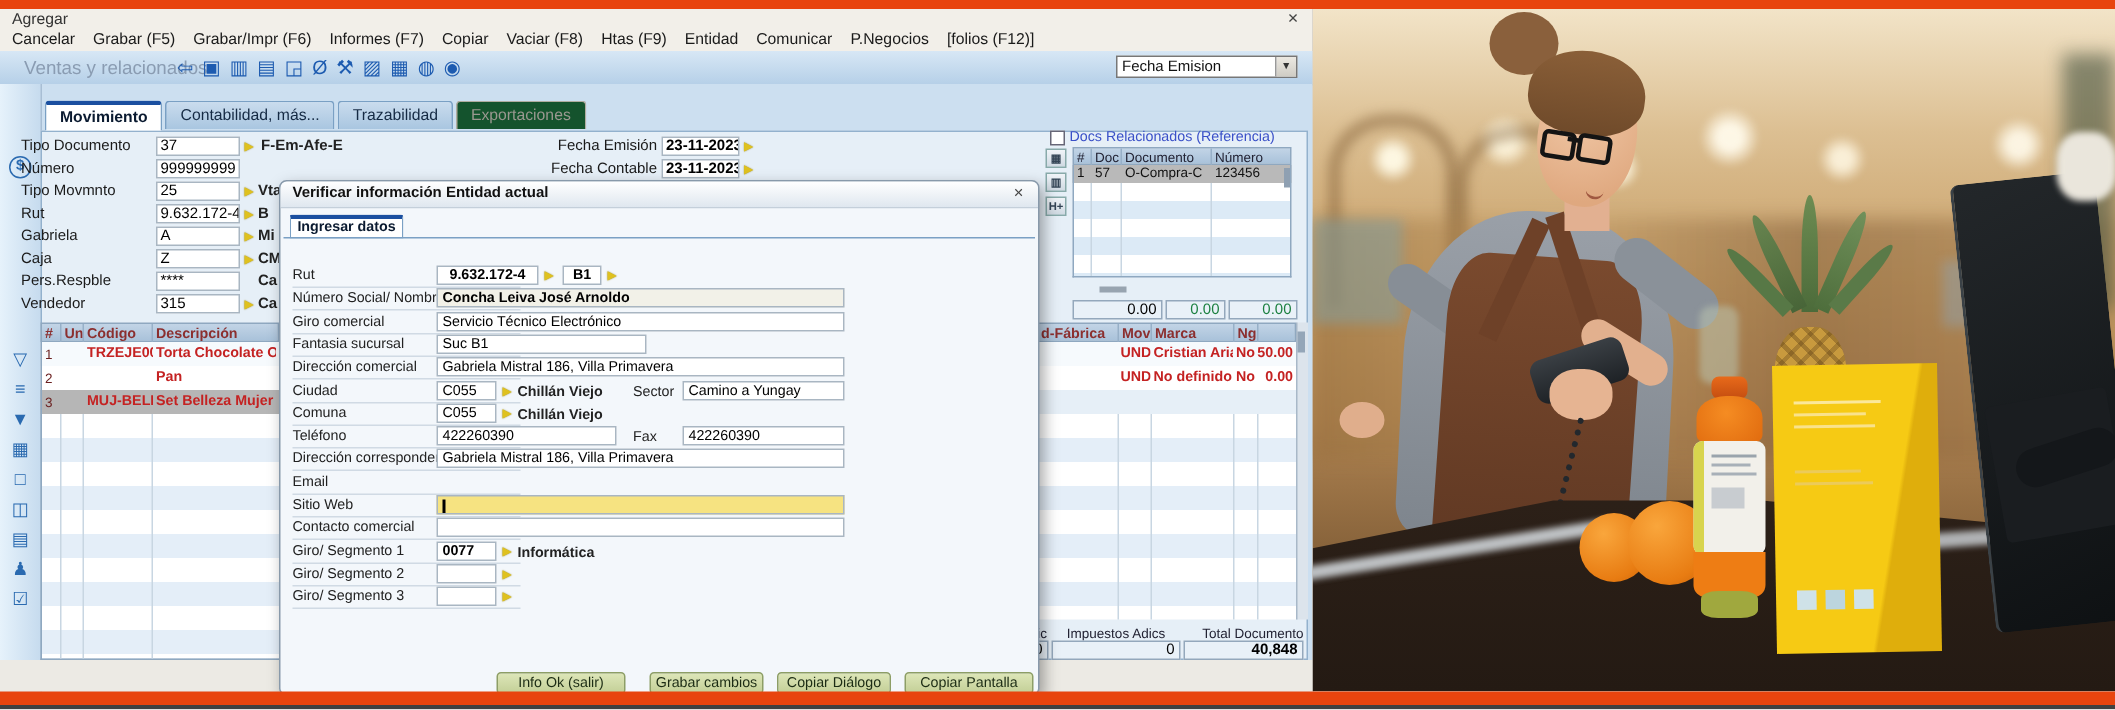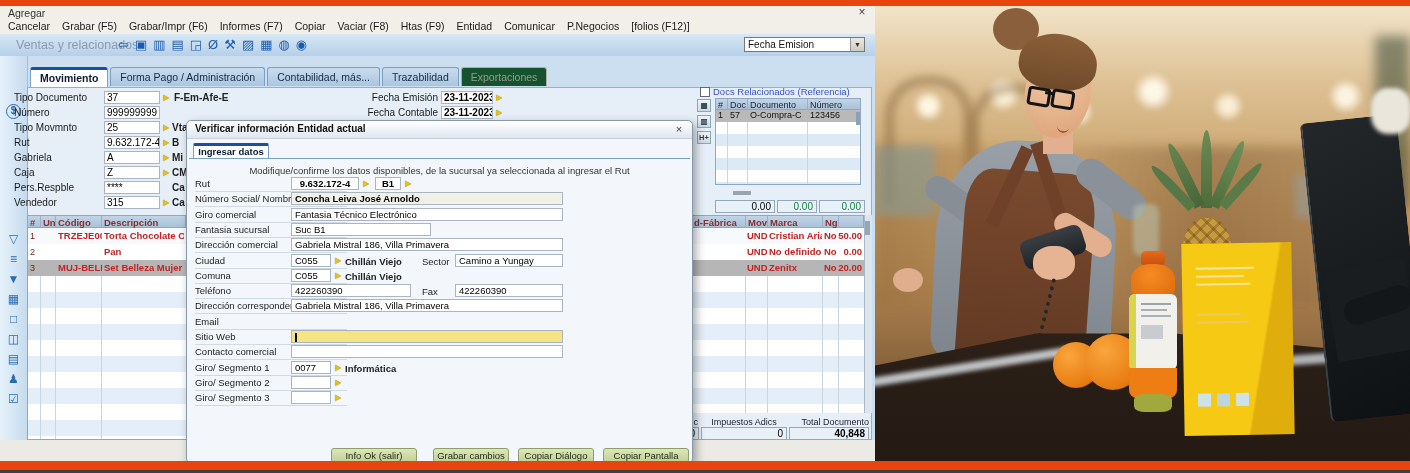--- a/index.html
+++ b/index.html
@@ -129,21 +129,20 @@
   <span class="abs sic" style="left:0;top:332px;">◫</span>
   <span class="abs sic" style="left:0;top:352px;">▤</span>
   <span class="abs sic" style="left:0;top:372px;">♟</span>
   <span class="abs sic" style="left:0;top:392px;">☑</span>
 
   <div class="abs panel"></div>
   <div class="abs botstrip"></div>
 
   <div class="abs tabs">
     <span class="tab active">Movimiento</span>
-    <span class="tab">Forma Pago / Administración</span>
     <span class="tab">Contabilidad, más...</span>
     <span class="tab">Trazabilidad</span>
     <span class="tab disabled">Exportaciones</span>
   </div>
 
   <span class="abs flabel" style="left:14px;top:92px;">Tipo Documento</span>
   <div class="abs ibox" style="left:104px;top:91px;width:56px;">37</div>
   <span class="abs arrow" style="left:163px;top:93px;">▶</span>
   <span class="abs fextra" style="left:174px;top:92px;">F-Em-Afe-E</span>
 
@@ -227,23 +226,20 @@
 
   <div class="abs thead" style="left:691px;top:215px;width:173px;height:13px;">
     <span class="hc red" style="width:54px;">d-Fábrica</span><span class="hc red" style="width:22px;">Mov</span><span class="hc red" style="width:55px;">Marca</span><span class="hc red" style="width:16px;">Ng</span><span class="hc red" style="width:26px;border-right:none;">M.Min</span>
   </div>
   <div class="abs" style="left:691px;top:228px;width:173px;height:16px;background:#f6fafd;">
     <span class="rc" style="width:54px;"></span><span class="rc red" style="width:22px;line-height:16px;">UND</span><span class="rc red" style="width:55px;line-height:16px;">Cristian Arias</span><span class="rc red" style="width:16px;line-height:16px;">No</span><span class="rc red" style="width:26px;line-height:16px;text-align:right;padding-right:2px;padding-left:0;">50.00</span>
   </div>
   <div class="abs" style="left:691px;top:244px;width:173px;height:16px;background:#ffffff;">
     <span class="rc" style="width:54px;"></span><span class="rc red" style="width:22px;line-height:16px;">UND</span><span class="rc red" style="width:55px;line-height:16px;">No definido</span><span class="rc red" style="width:16px;line-height:16px;">No</span><span class="rc red" style="width:26px;line-height:16px;text-align:right;padding-right:2px;padding-left:0;">0.00</span>
   </div>
-  <div class="abs" style="left:691px;top:260px;width:173px;height:16px;background:#b6b6b6;">
-    <span class="rc" style="width:54px;"></span><span class="rc red" style="width:22px;line-height:16px;">UND</span><span class="rc red" style="width:55px;line-height:16px;">Zenitx</span><span class="rc red" style="width:16px;line-height:16px;">No</span><span class="rc red" style="width:26px;line-height:16px;text-align:right;padding-right:2px;padding-left:0;">20.00</span>
-  </div>
   <div class="abs stripes16" style="left:691px;top:276px;width:173px;height:137px;"></div>
   <div class="abs vline" style="left:745px;top:276px;height:137px;"></div>
   <div class="abs vline" style="left:767px;top:276px;height:137px;"></div>
   <div class="abs vline" style="left:822px;top:276px;height:137px;"></div>
   <div class="abs vline" style="left:838px;top:276px;height:137px;"></div>
   <div class="abs" style="left:864px;top:215px;width:7px;height:198px;background:#dce4ec;border-left:1px solid #a8b8c8;"></div>
   <div class="abs" style="left:865px;top:221px;width:5px;height:14px;background:#94a6b8;"></div>
 
   <span class="abs totlbl" style="left:660px;top:417px;width:38px;text-align:right;">'Antic</span>
   <span class="abs totlbl" style="left:701px;top:417px;width:86px;text-align:center;">Impuestos Adics</span>
@@ -251,33 +247,32 @@
   <div class="abs totbox" style="left:661px;top:427px;width:38px;">0</div>
   <div class="abs totbox" style="left:701px;top:427px;width:86px;">0</div>
   <div class="abs totbox" style="left:789px;top:427px;width:80px;font-weight:bold;">40,848</div>
 
   <div class="abs dialog">
     <div class="abs dlg-titlebar"></div>
     <span class="abs dlg-title">Verificar información Entidad actual</span>
     <span class="abs dlg-close">×</span>
     <div class="abs dlg-tab">Ingresar datos</div>
     <div class="abs dlg-tabline"></div>
-    <div class="abs dlg-instr">Modifique/confirme los datos disponibles, de la sucursal ya seleccionada al ingresar el Rut</div>
 
     <div class="abs dl" style="left:8px;top:57px;">Rut</div>
     <div class="abs dibox" style="left:104px;top:56px;width:68px;text-align:center;font-weight:bold;">9.632.172-4</div>
     <span class="abs arrow" style="left:176px;top:58px;">▶</span>
     <div class="abs dibox" style="left:188px;top:56px;width:26px;text-align:center;font-weight:bold;">B1</div>
     <span class="abs arrow" style="left:218px;top:58px;">▶</span>
 
     <div class="abs dl" style="left:8px;top:72px;">Número Social/ Nombre</div>
     <div class="abs dibox ro" style="left:104px;top:71px;width:272px;font-weight:bold;">Concha Leiva José Arnoldo</div>
 
     <div class="abs dl" style="left:8px;top:88px;">Giro comercial</div>
-    <div class="abs dibox" style="left:104px;top:87px;width:272px;">Fantasia Técnico Electrónico</div>
+    <div class="abs dibox" style="left:104px;top:87px;width:272px;">Servicio Técnico Electrónico</div>
 
     <div class="abs dl" style="left:8px;top:103px;">Fantasia sucursal</div>
     <div class="abs dibox" style="left:104px;top:102px;width:140px;">Suc B1</div>
 
     <div class="abs dl" style="left:8px;top:118px;">Dirección comercial</div>
     <div class="abs dibox" style="left:104px;top:117px;width:272px;">Gabriela Mistral 186, Villa Primavera</div>
 
     <div class="abs dl" style="left:8px;top:134px;">Ciudad</div>
     <div class="abs dibox" style="left:104px;top:133px;width:40px;">C055</div>
     <span class="abs arrow" style="left:148px;top:135px;">▶</span>
@@ -300,21 +295,21 @@
 
     <div class="abs dl" style="left:8px;top:195px;">Email</div>
 
     <div class="abs dl" style="left:8px;top:210px;">Sitio Web</div>
     <div class="abs dibox yellow" style="left:104px;top:209px;width:272px;"><span class="caret" style="display:inline-block;margin-top:2px;"></span></div>
 
     <div class="abs dl" style="left:8px;top:225px;">Contacto comercial</div>
     <div class="abs dibox" style="left:104px;top:224px;width:272px;"></div>
 
     <div class="abs dl" style="left:8px;top:241px;">Giro/ Segmento 1</div>
-    <div class="abs dibox" style="left:104px;top:240px;width:40px;font-weight:normal;">0077</div>
+    <div class="abs dibox" style="left:104px;top:240px;width:40px;font-weight:bold;">0077</div>
     <span class="abs arrow" style="left:148px;top:242px;">▶</span>
     <span class="abs fextra" style="left:158px;top:242px;font-size:9.5px;">Informática</span>
 
     <div class="abs dl" style="left:8px;top:256px;">Giro/ Segmento 2</div>
     <div class="abs dibox" style="left:104px;top:255px;width:40px;"></div>
     <span class="abs arrow" style="left:148px;top:257px;">▶</span>
 
     <div class="abs dl" style="left:8px;top:271px;">Giro/ Segmento 3</div>
     <div class="abs dibox" style="left:104px;top:270px;width:40px;"></div>
     <span class="abs arrow" style="left:148px;top:272px;">▶</span>

